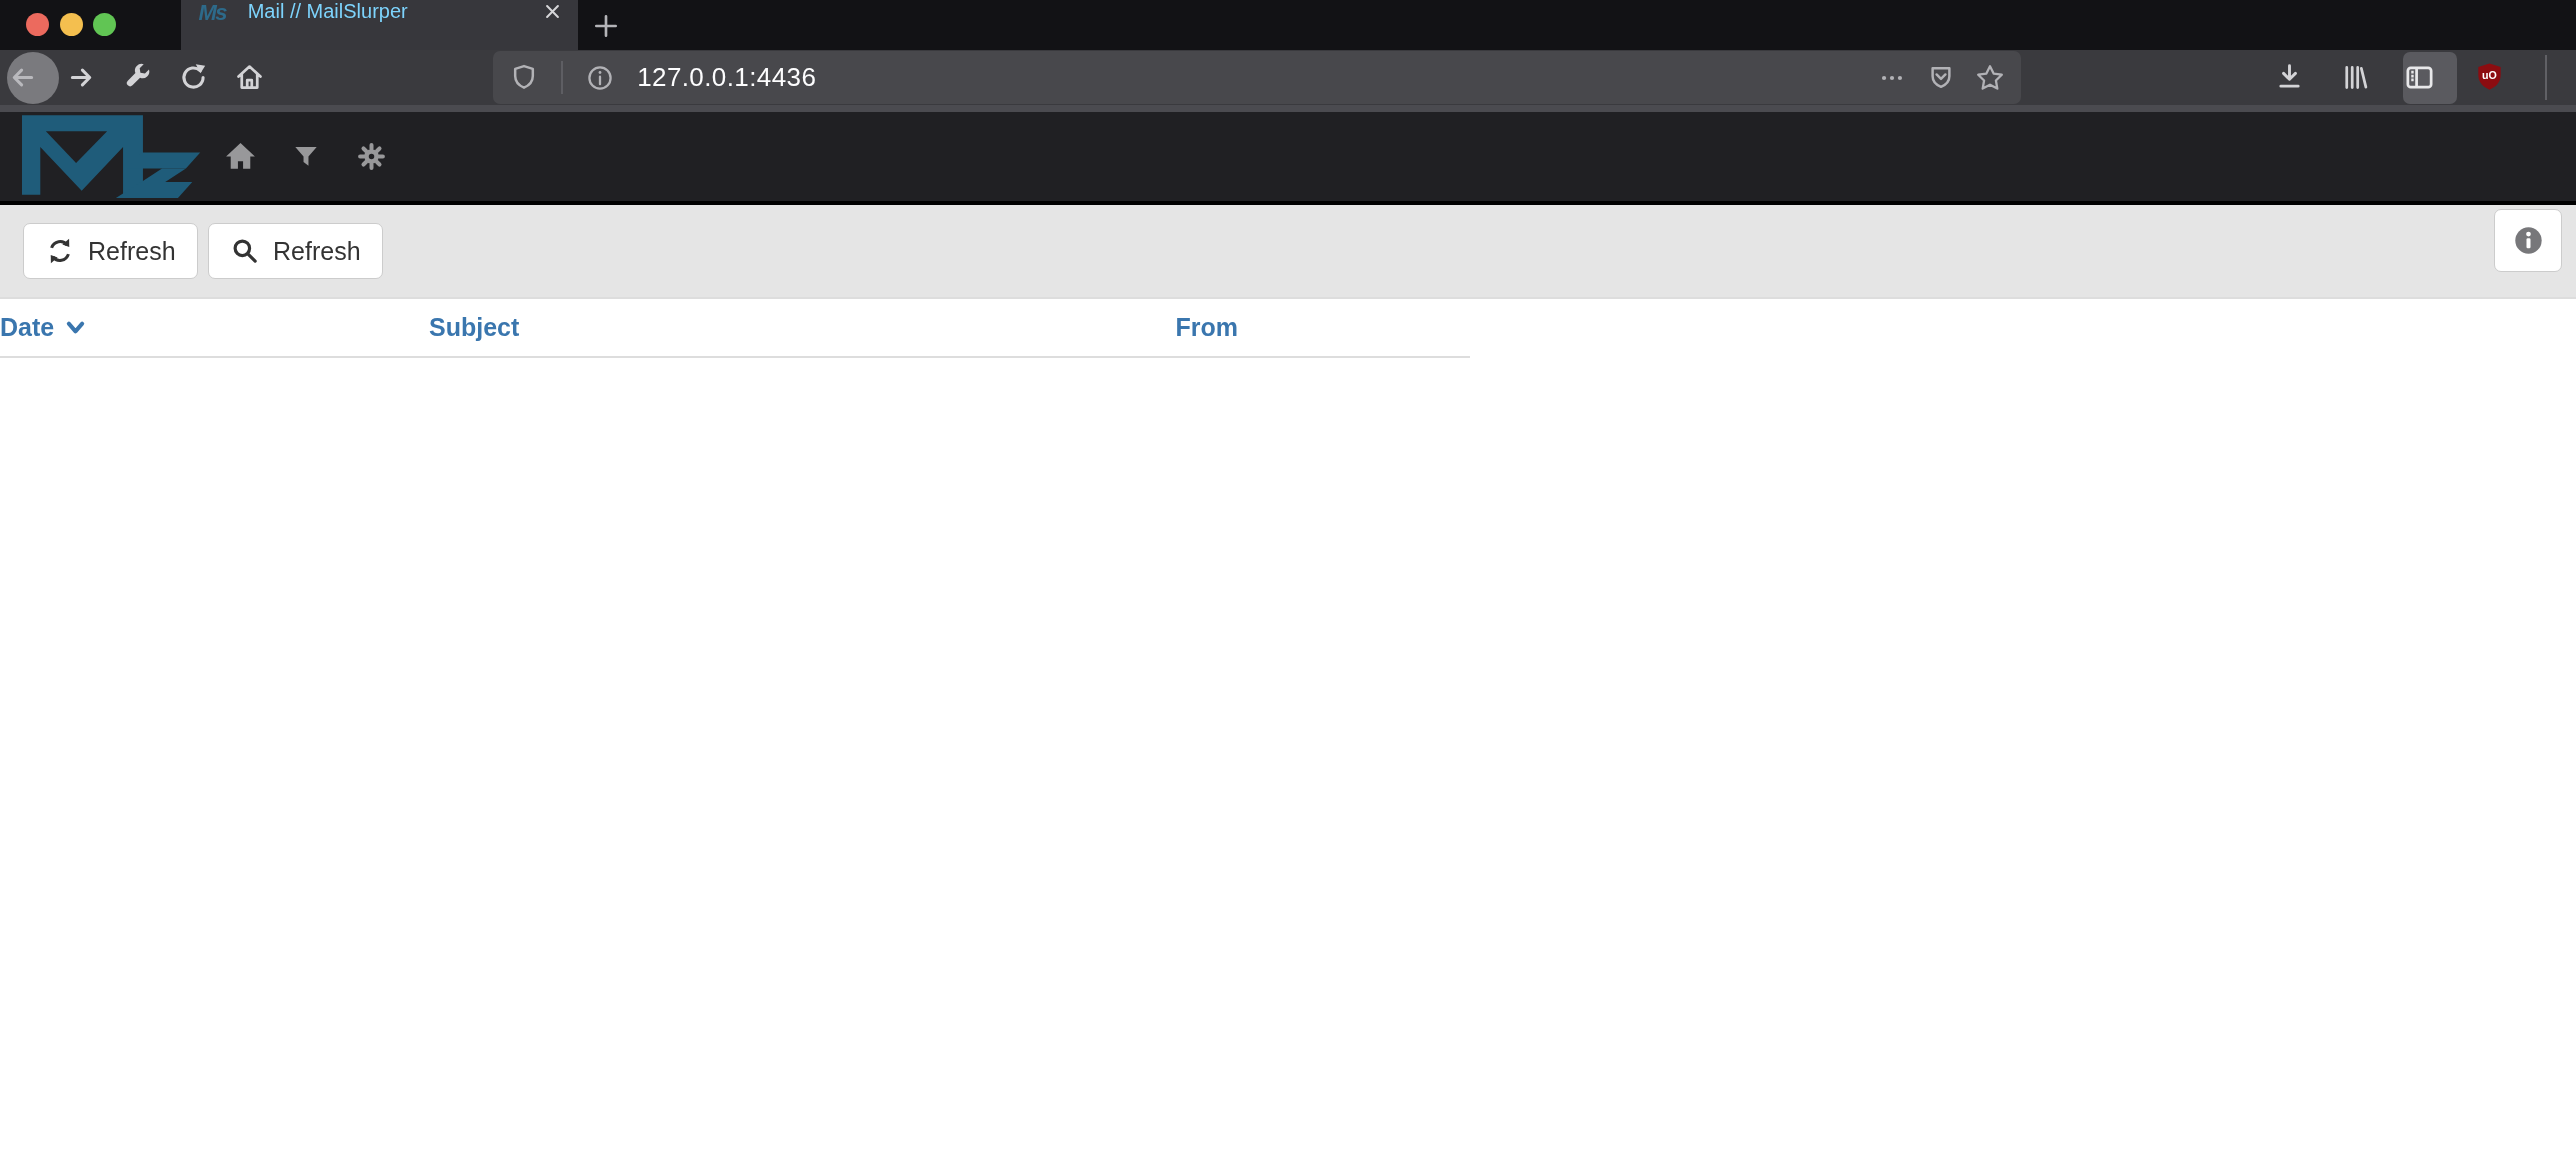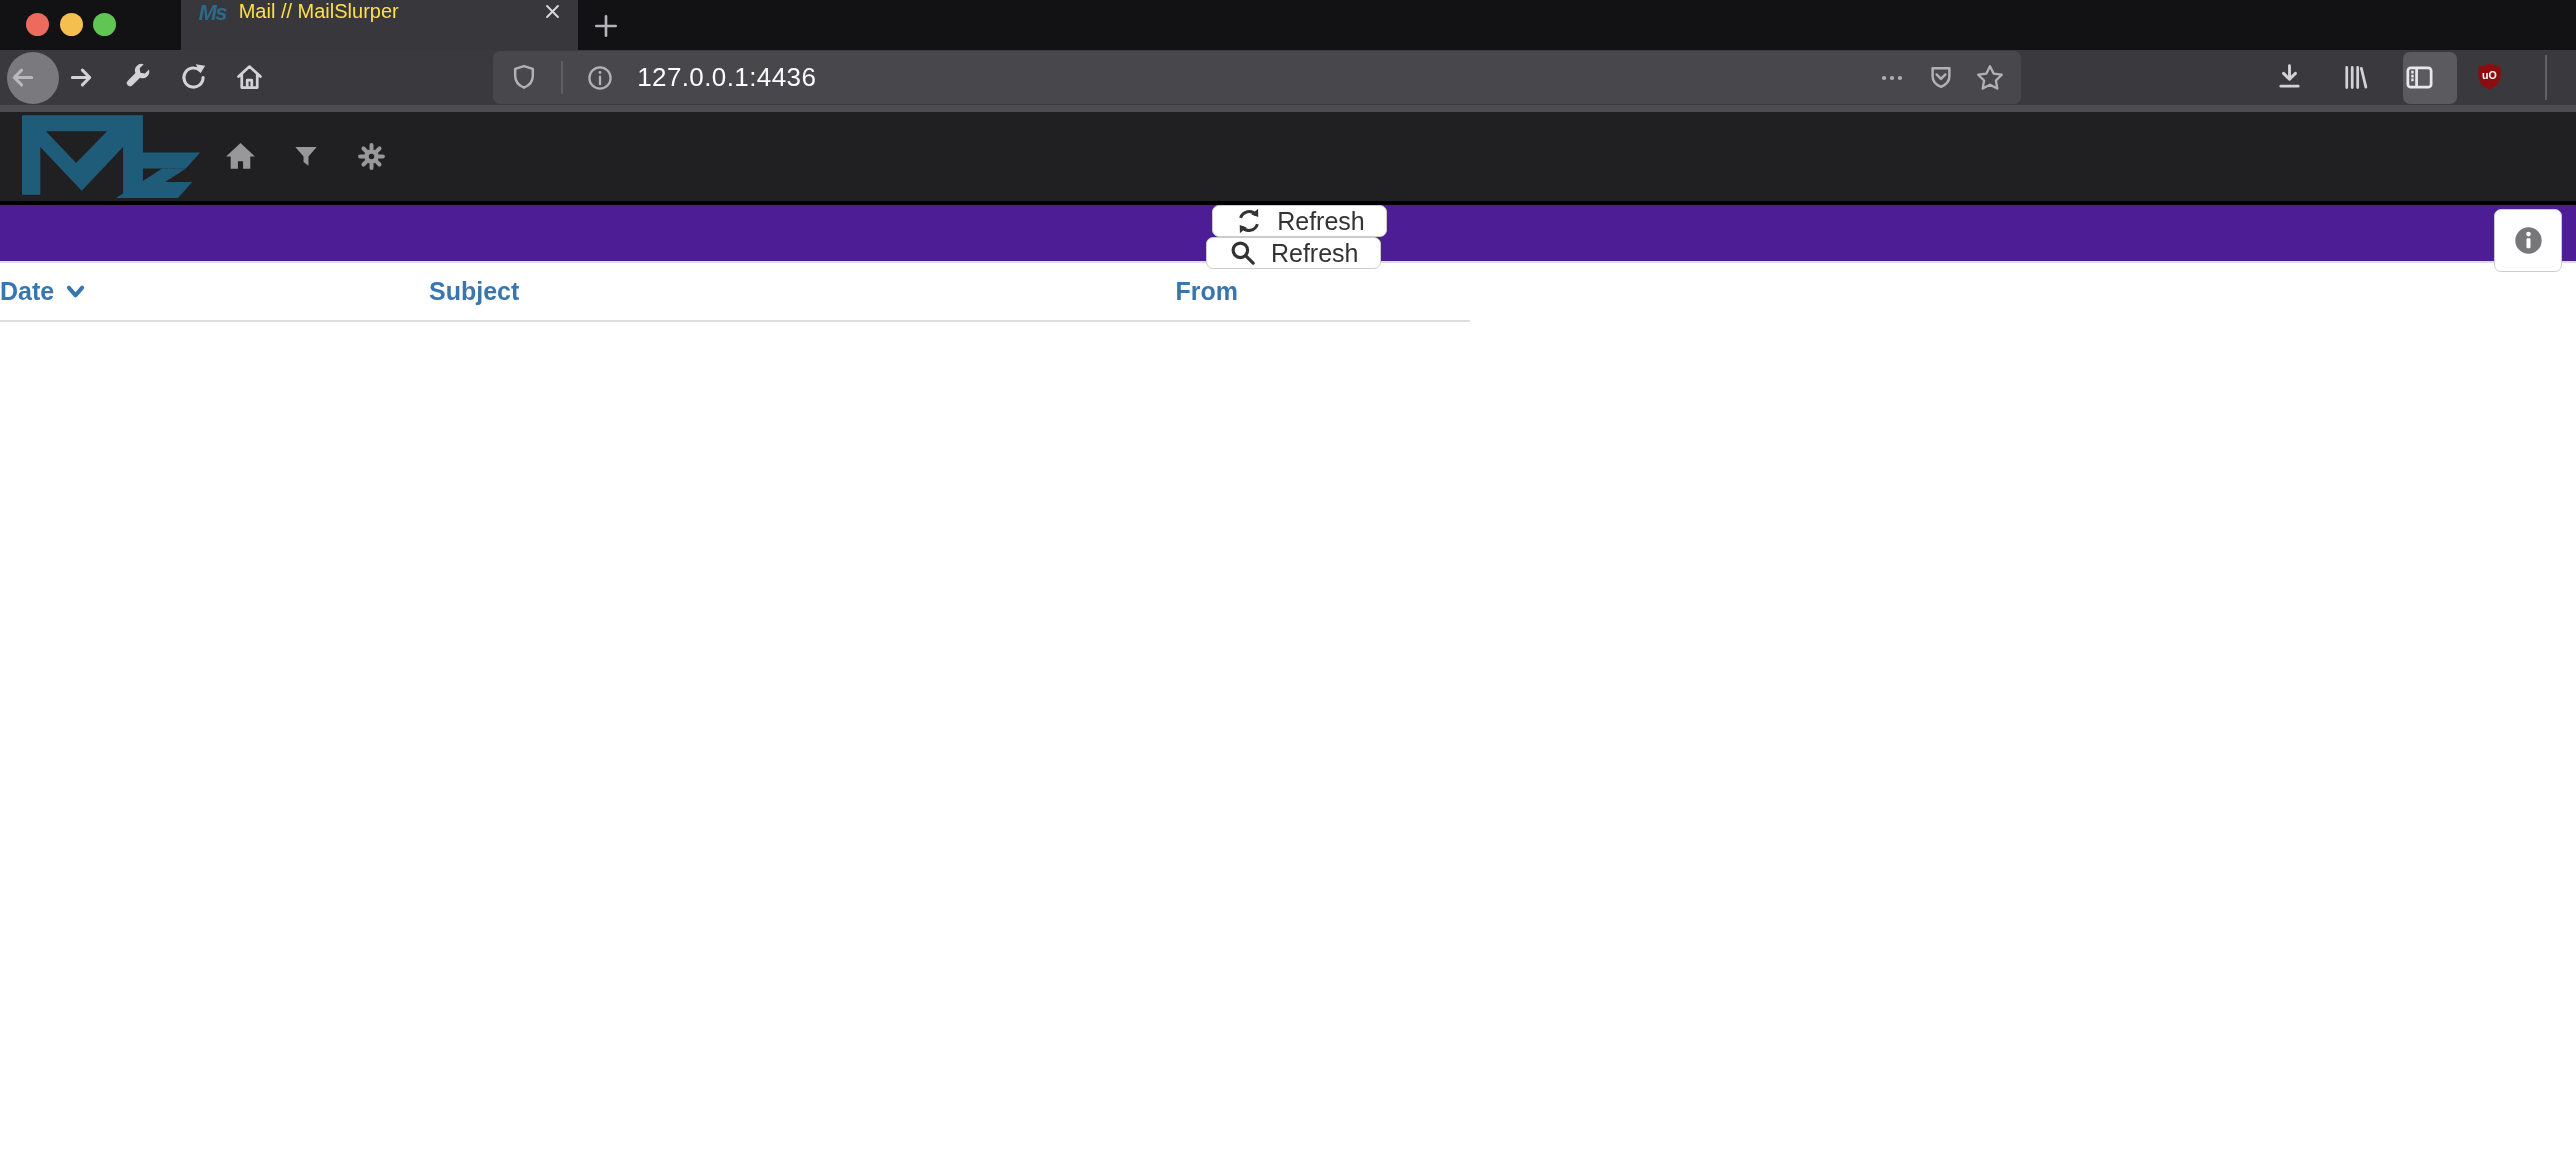--- a/index.html
+++ b/index.html
@@ -9,21 +9,21 @@
 
   
   .titlebar { height:50px; background:#121215; position:relative; }
   .lights { position:absolute; left:26px; top:13px; display:flex; gap:10.5px; }
   .light { width:23px; height:23px; border-radius:50%; }
   .light-red { background:#ec6a5e; } .light-yellow { background:#f4bf4f; } .light-green { background:#61c554; }
   .tab { position:absolute; left:181px; top:0; width:397px; height:50px; background:#37373c;
          display:flex; align-items:flex-start; padding:0 14px; }
   .tab-favicon { font-weight:bold; color:#2d6a8a; font-size:22px; letter-spacing:-1.7px; margin-left:3.5px;
                  font-style:italic; }
-  .tab-title { color:#fde047; font-size:20px; margin-left:13px; white-space:nowrap; }
+  .tab-title { color:#7dd3fc; font-size:20px; margin-left:22px; white-space:nowrap; }
   .tab-close { margin-left:auto; color:#d6d6d9; }
   .newtab { position:absolute; left:587px; top:7px; width:38px; height:37px; display:flex;
             align-items:center; justify-content:center; color:#b4b4b8; }
 
   
   .navbar { height:62px; background:#3a3a3e; border-bottom:7px solid #4b4b50;
             display:flex; align-items:center; padding-left:5.2px; }
   .nav-btn { width:49px; height:49px; display:flex; align-items:center; 
              color:#d3d3d6; flex:none; }
   .nav-btn + .nav-btn { margin-left:7px; }
@@ -38,22 +38,22 @@
   .chrome-divider { width:2.6px; height:45px; background:#606065; margin:0 14px; }
 
   
   .app-header { height:93px; background:#202023; border-bottom:4.4px solid #000;
                 display:flex; align-items:center; }
   .logo { margin-left:22px; flex:none; }
   .app-icons { display:flex; align-items:center; margin-left:10.5px; gap:16.6px; }
   .app-btn { width:49px; height:49px; display:flex; align-items:center; justify-content:center; color:#98989a; }
 
   
-  .toolbar-row { height:58px; background:#4c1d95; border-bottom:2.6px solid #ddd;
-                 display:flex; align-items:center; position:relative;flex-direction:column; }
+  .toolbar-row { height:94px; background:#e5e5e5; border-bottom:2.6px solid #ddd;
+                 display:flex; align-items:center; position:relative; }
   .btn { height:56px; border:1.7px solid #ccc; border-radius:7px; background:#fff; display:flex;
          align-items:center; font-size:25px; color:#333; padding:0 21px; gap:13px; }
   .btn-refresh { margin-left:23px; }
   .btn-search { margin-left:10.5px; }
   .btn-info { position:absolute; right:14px; top:4.4px; width:68px; height:63px; justify-content:center; padding:0; }
 
   
   .content { display:flex; height:865px; align-items:flex-start; }
   .mail-list { width:1470px; flex:none; }
   table { width:100%; border-collapse:collapse; font-size:25px; color:#333; table-layout:fixed; }

